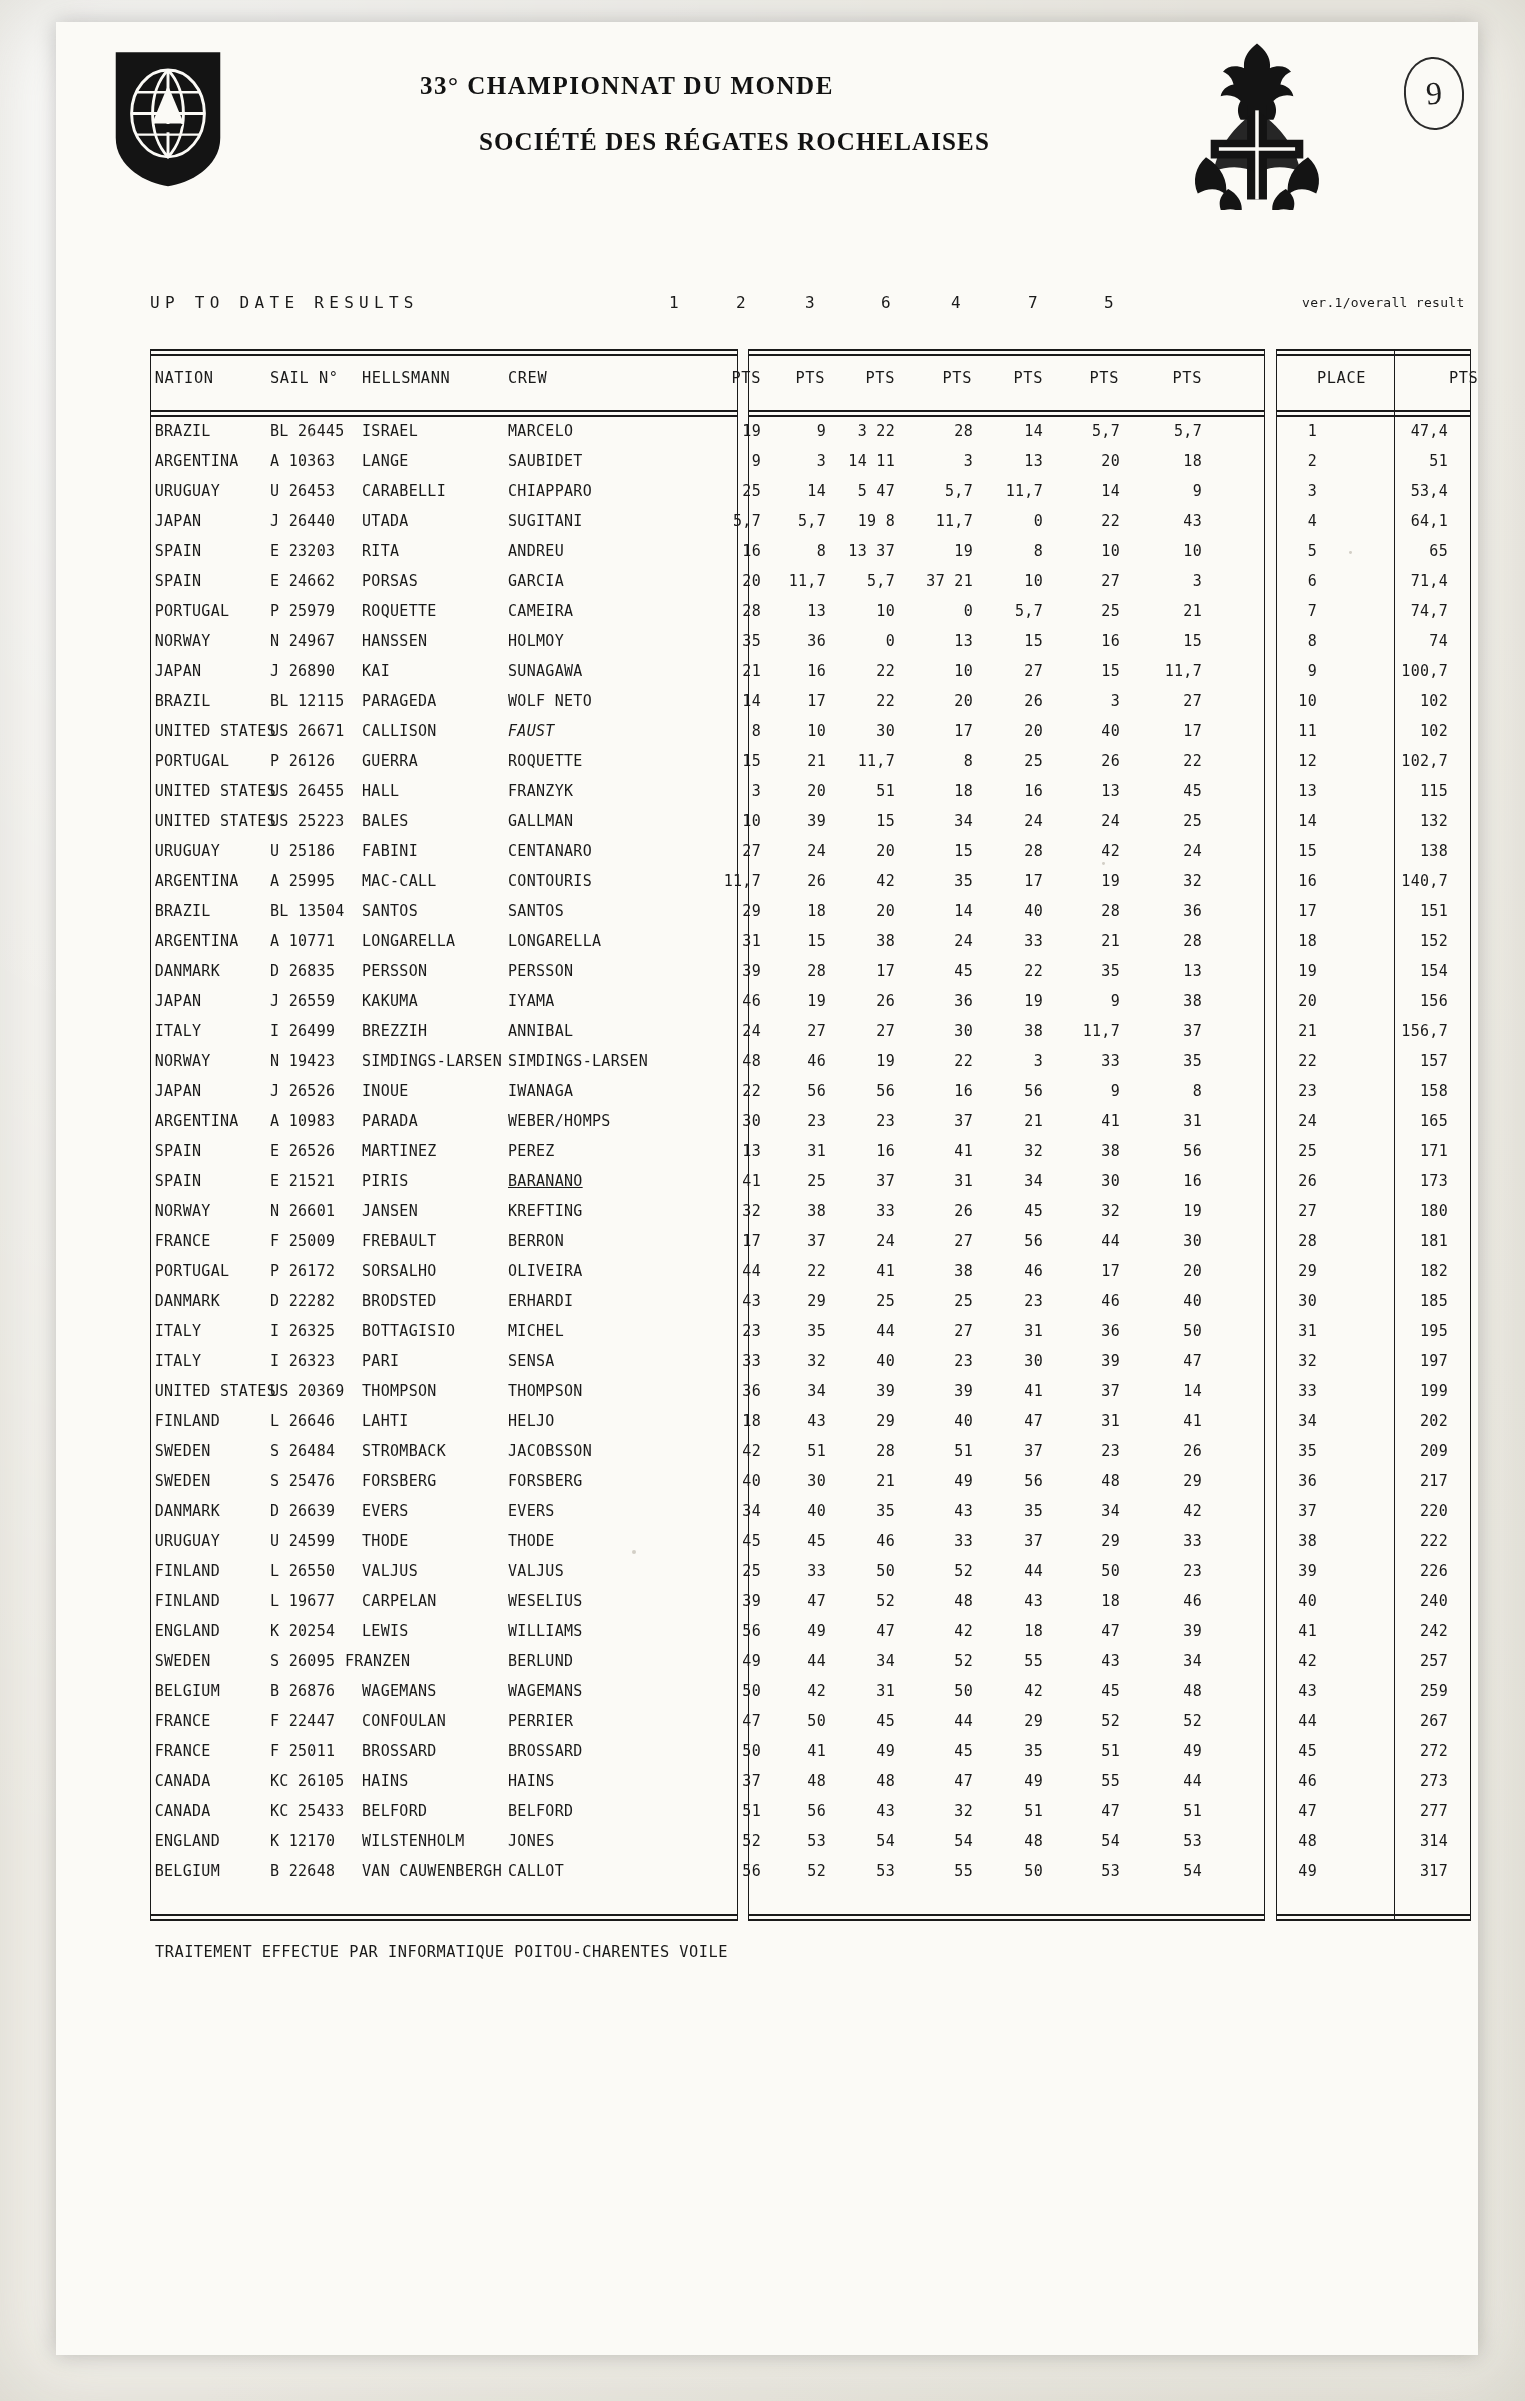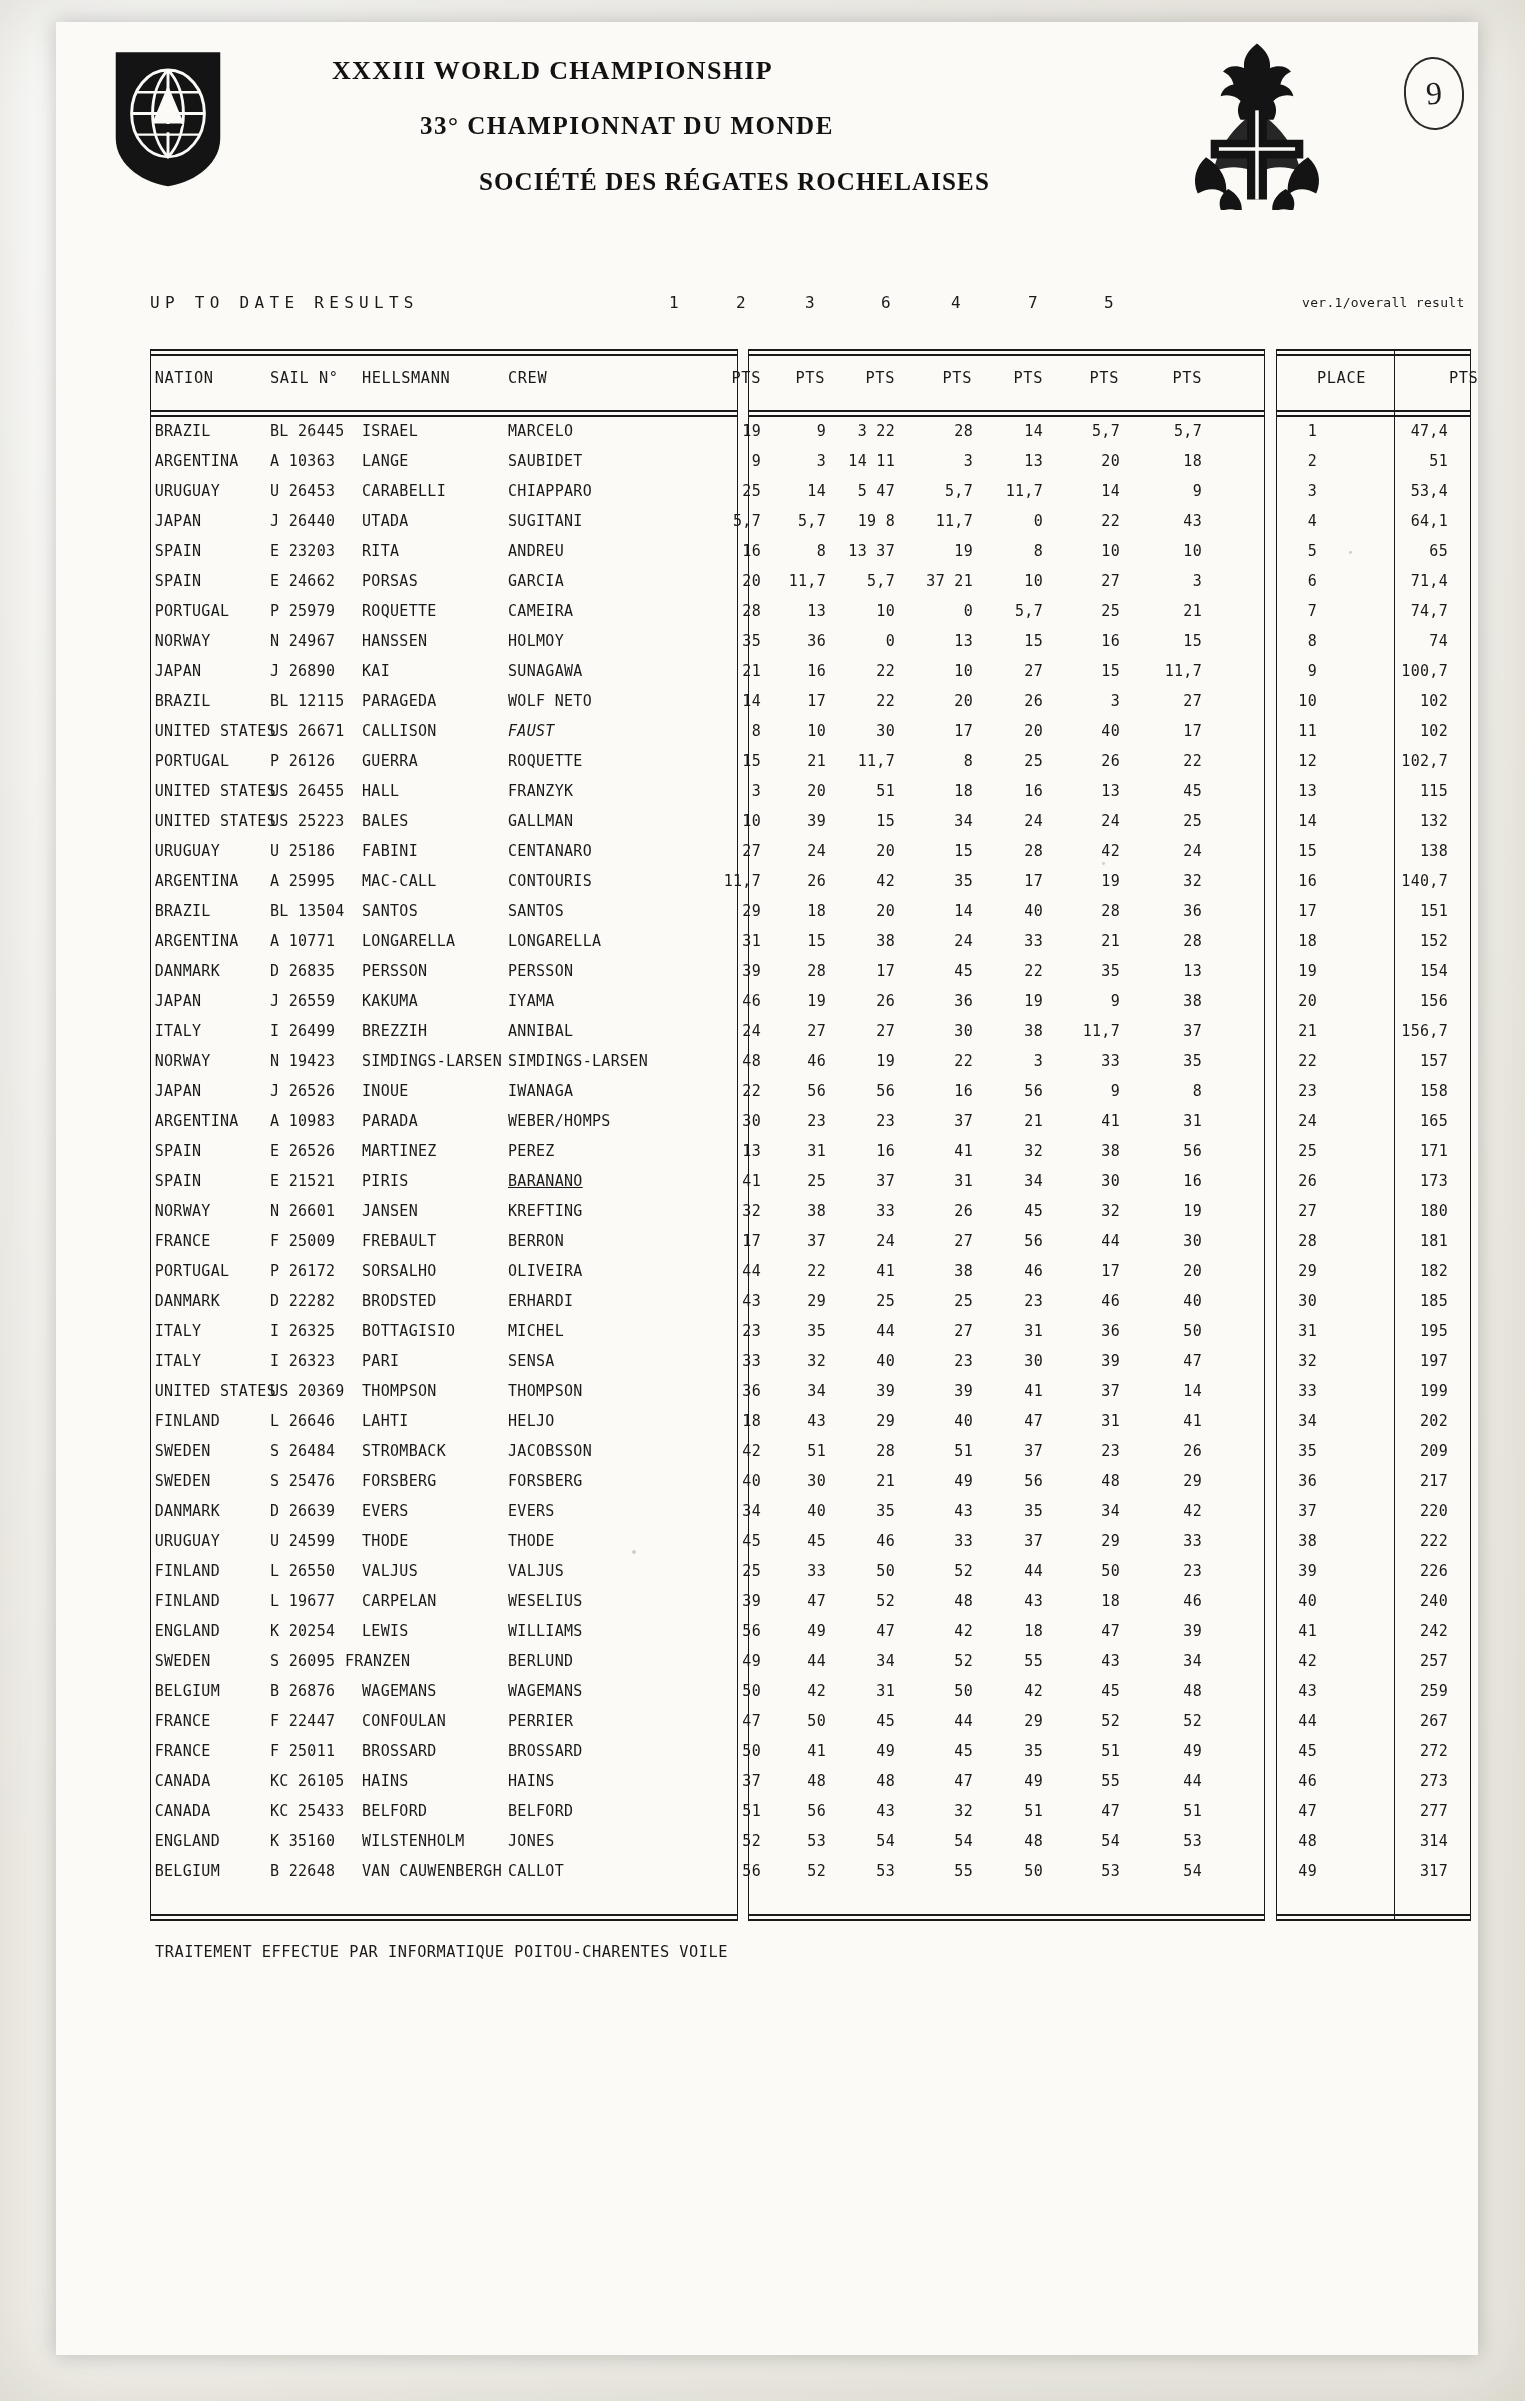--- a/index.html
+++ b/index.html
@@ -71,21 +71,20 @@
         <ellipse cx="95" cy="108" rx="62" ry="74" fill="none" stroke="#fbfaf6" stroke-width="5"></ellipse>
         <path d="M33 108 H157" stroke="#fbfaf6" stroke-width="5"></path>
         <path d="M95 34 V182" stroke="#fbfaf6" stroke-width="5"></path>
         <path d="M95 34 C60 70 60 146 95 182 C130 146 130 70 95 34" fill="none" stroke="#fbfaf6" stroke-width="5"></path>
         <path d="M40 72 H150 M40 144 H150" stroke="#fbfaf6" stroke-width="4"></path>
         <path d="M95 60 L122 125 L68 125 Z" fill="#fbfaf6"></path>
         <path d="M72 126 H120 L112 140 H80 Z" fill="#141414"></path>
       </svg>
 
       <div class="titles">
-        <div class="t1">XXXIII WORLD CHAMPIONSHIP</div>
         <div class="t2">33° CHAMPIONNAT DU MONDE</div>
         <div class="t3">SOCIÉTÉ DES RÉGATES ROCHELAISES</div>
       </div>
 
       <svg class="crest-right" viewBox="0 0 290 290">
         <g fill="#141414">
           <path d="M145 6 c-16 12 -24 26 -22 42 c-14 -6 -28 -4 -36 6 c10 4 16 12 18 22 c-12 2 -20 10 -22 20 c14 -4 26 0 34 8 c-6 10 -6 22 0 32 l56 0 c6 -10 6 -22 0 -32 c8 -8 20 -12 34 -8 c-2 -10 -10 -18 -22 -20 c2 -10 8 -18 18 -22 c-8 -10 -22 -12 -36 -6 c2 -16 -6 -30 -22 -42 z"></path>
           <path d="M128 112 h34 v160 h-34 z"></path>
           <path d="M66 170 h158 v32 h-158 z"></path>
           <path d="M145 120 c-40 28 -66 62 -74 104 c26 -10 52 -10 74 4 c22 -14 48 -14 74 -4 c-8 -42 -34 -76 -74 -104 z" opacity=".92"></path>
@@ -845,21 +844,21 @@
           <div class="cell num" style="left: 680px; width: 65px;">43</div>
           <div class="cell num" style="left: 758px; width: 65px;">32</div>
           <div class="cell num" style="left: 828px; width: 65px;">51</div>
           <div class="cell num" style="left: 905px; width: 65px;">47</div>
           <div class="cell num" style="left: 987px; width: 65px;">51</div>
           <div class="cell num" style="left: 1114px; width: 53px;">47</div>
           <div class="cell num" style="left: 1222px; width: 76px;">277</div>
         </div>
         <div class="row" style="margin-top: 0px;">
           <div class="cell" style="left: 4.7px;">ENGLAND</div>
-          <div class="cell" style="left: 120px;">K 35160</div>
+          <div class="cell" style="left: 120px;">K 12170</div>
           <div class="cell" style="left: 212px;">WILSTENHOLM</div>
           <div class="cell" style="left: 358px;">JONES</div>
           <div class="cell num" style="left: 546px; width: 65px;">52</div>
           <div class="cell num" style="left: 611px; width: 65px;">53</div>
           <div class="cell num" style="left: 680px; width: 65px;">54</div>
           <div class="cell num" style="left: 758px; width: 65px;">54</div>
           <div class="cell num" style="left: 828px; width: 65px;">48</div>
           <div class="cell num" style="left: 905px; width: 65px;">54</div>
           <div class="cell num" style="left: 987px; width: 65px;">53</div>
           <div class="cell num" style="left: 1114px; width: 53px;">48</div>

